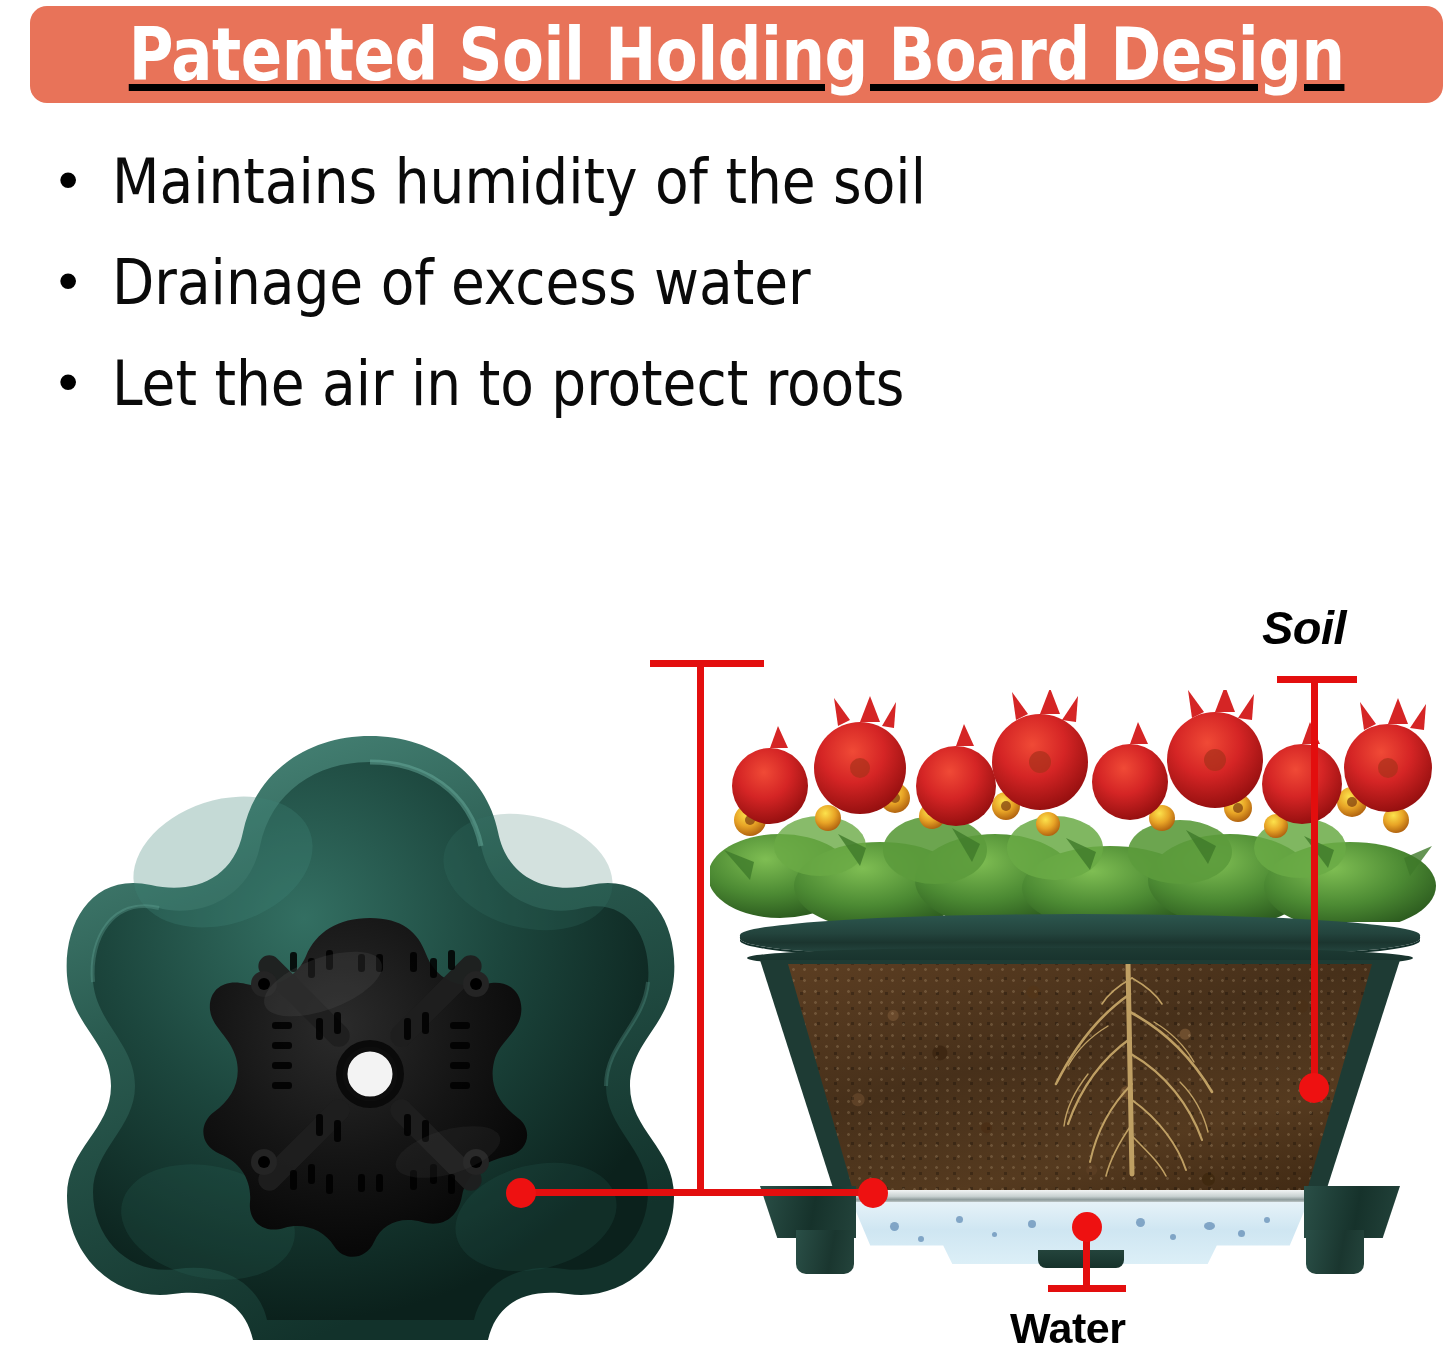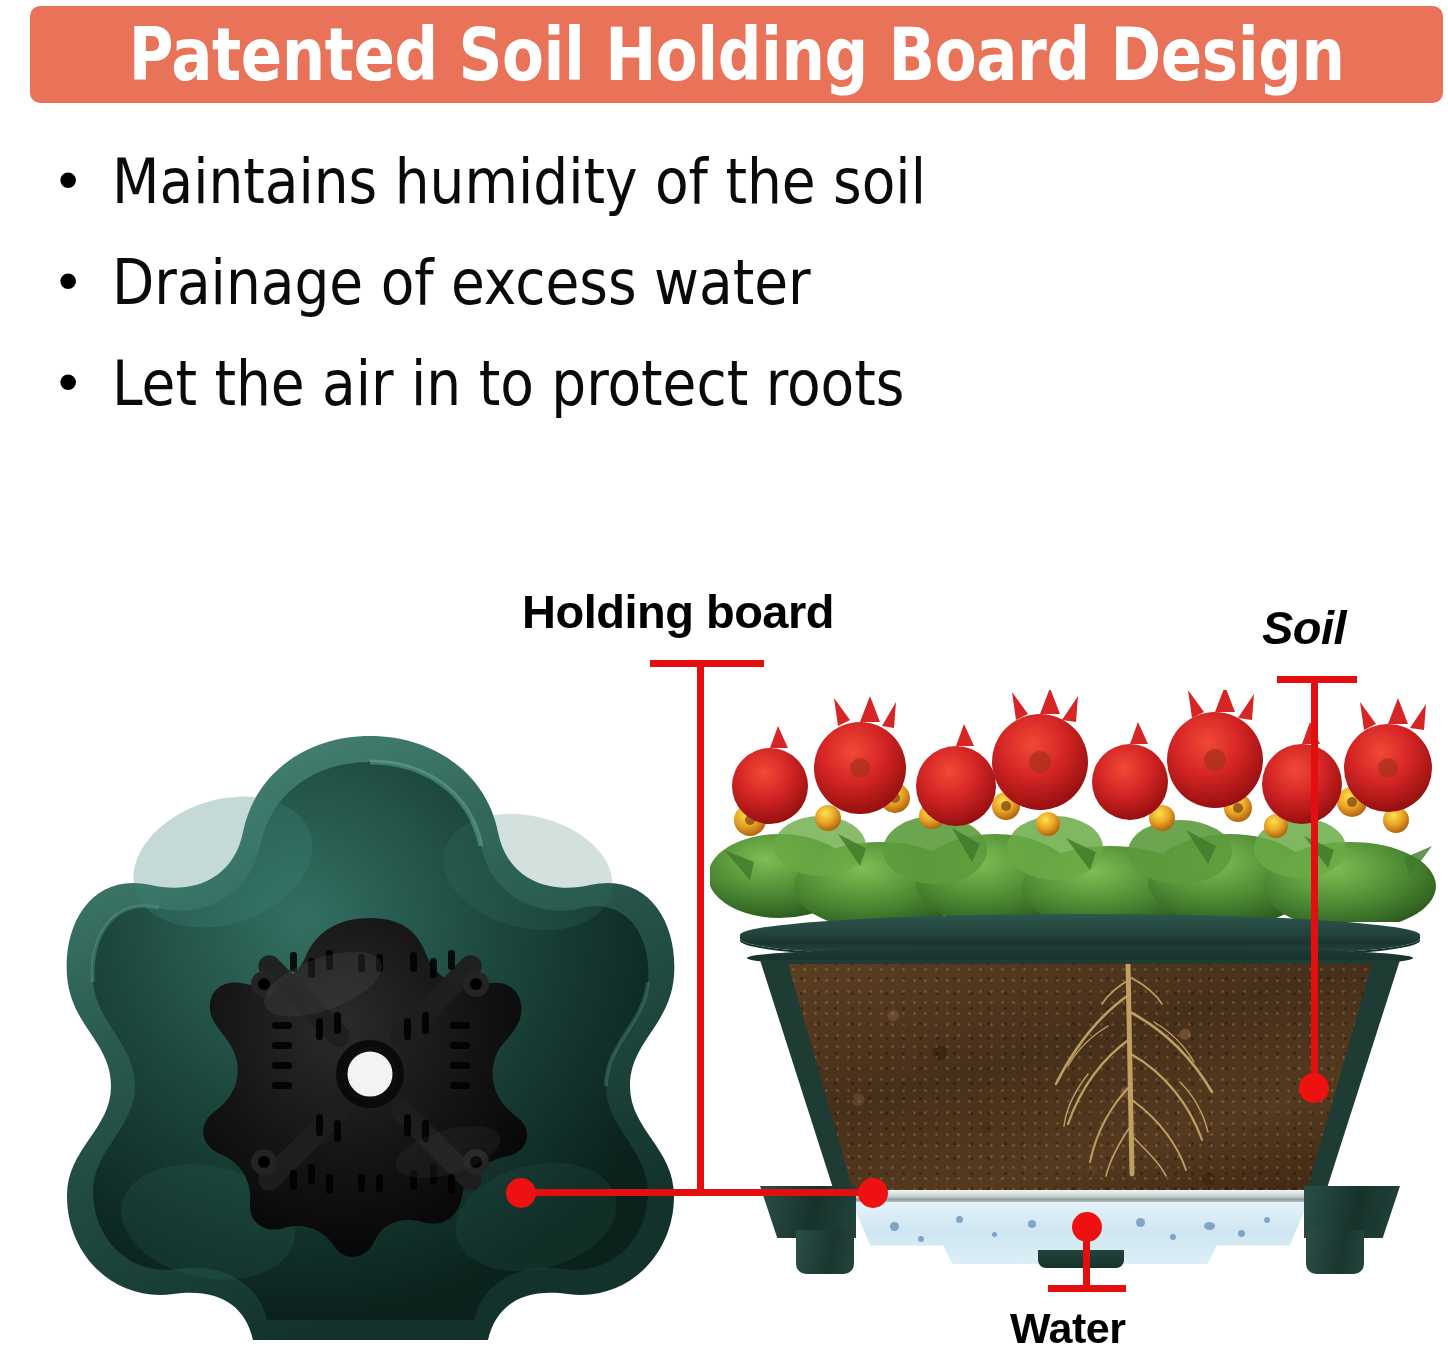--- a/index.html
+++ b/index.html
@@ -10,22 +10,22 @@
     position:relative; overflow:hidden;
     font-family:"Liberation Sans", sans-serif;
     background:#fff;
   }
 
   
   #banner {
     position:absolute; left:30px; top:6px;
     width:1413px; height:97px;
     background:#E87359;
-    border-radius:10px;
-    display:flex; align-items:center; justify-content:center;
+    border-radius:17px;
+    display:flex; align-items:center; justify-content:center;text-decoration:underline;
   }
   #banner-title {
     color:#FFFFFF;
     font-family:"Liberation Sans Narrow","DejaVu Sans Condensed","Liberation Sans", sans-serif;
     font-weight:bold;
     font-size:73px;
     letter-spacing:-0.5px;
     transform:scaleX(0.93);
     transform-origin:center;
     white-space:nowrap;
@@ -561,21 +561,20 @@
       <span class="bub" style="left:412px; top:15px; width:6px;  height:6px;"></span>
     </div>
 
     <div class="side-wall" style="left:60px;  top:496px; width:96px;  height:52px; clip-path:polygon(0% 0%,100% 0%,100% 100%,18% 100%);"></div>
     <div class="side-wall" style="left:604px; top:496px; width:96px;  height:52px; clip-path:polygon(0% 0%,100% 0%,82% 100%,0% 100%);"></div>
     <div class="foot" style="left:96px;  top:540px; width:58px; height:44px;"></div>
     <div class="foot" style="left:606px; top:540px; width:58px; height:44px;"></div>
     <div class="foot" style="left:338px; top:560px; width:86px; height:18px; border-radius:0 0 8px 8px; background:linear-gradient(#24443C,#16322B);"></div>
   </div>
 
-  <div class="dlabel" id="label-holding-board">Holding board</div>
   <div class="rline" id="hb-bar"></div>
   <div class="rline" id="hb-stem"></div>
   <div class="rline" id="hb-hline"></div>
   <div class="rdot" id="hb-dot-l"></div>
   <div class="rdot" id="hb-dot-r"></div>
 
   <div class="dlabel" id="label-soil">Soil</div>
   <div class="rline" id="so-bar"></div>
   <div class="rline" id="so-stem"></div>
   <div class="rdot" id="so-dot"></div>

